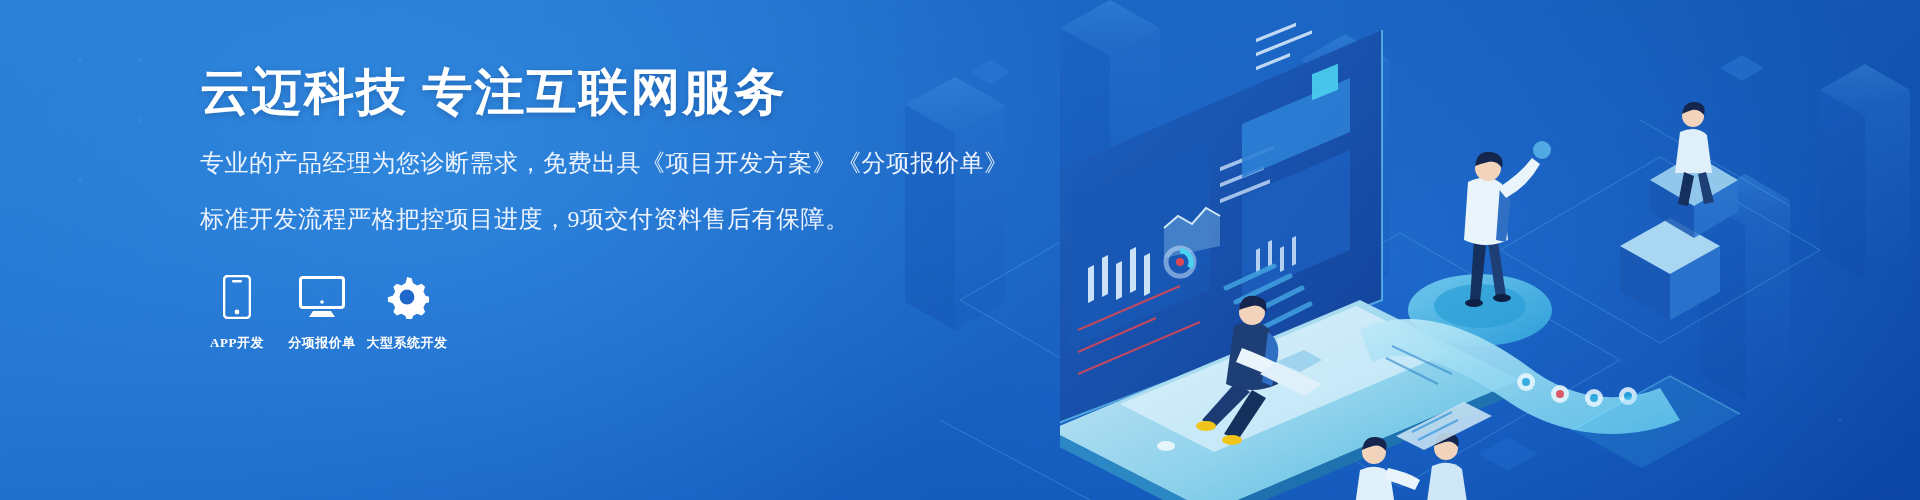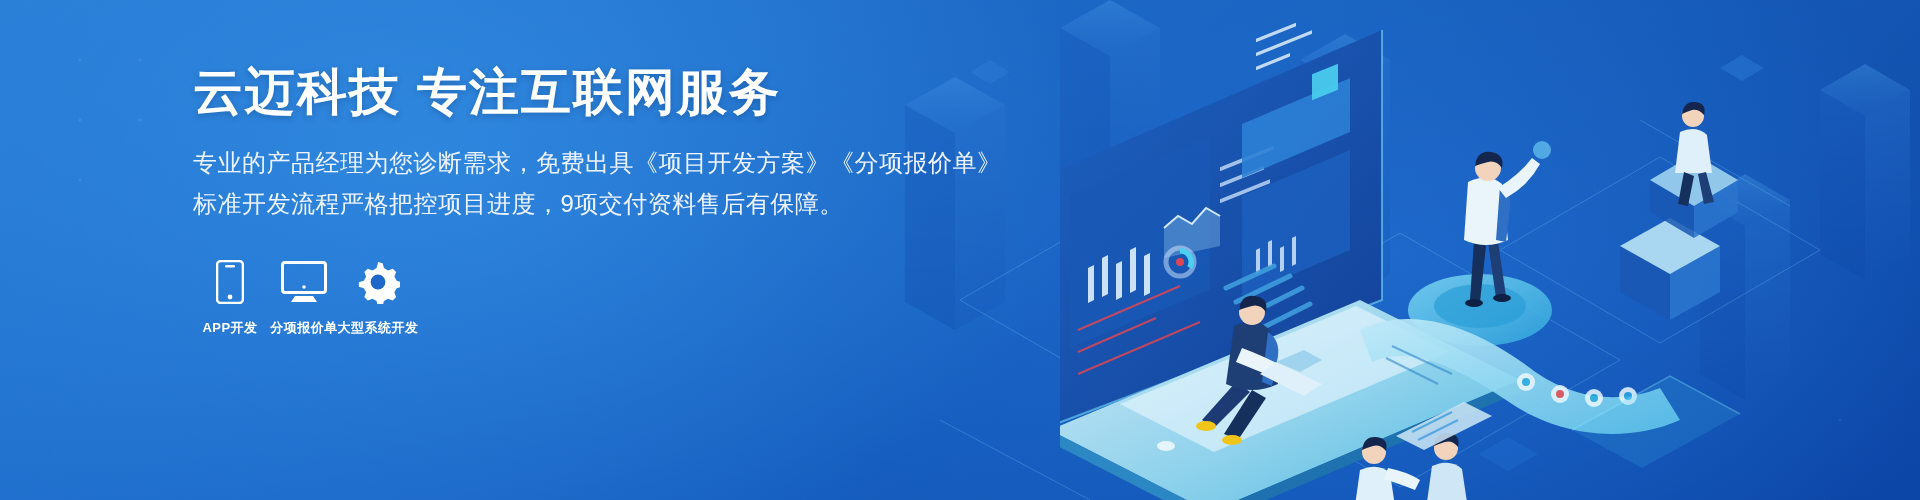--- a/index.html
+++ b/index.html
@@ -25,24 +25,25 @@
   
   .bg-deco {
     position: absolute;
     inset: 0;
     pointer-events: none;
   }
 
   
   .content {
     position: absolute;
-    left: 193px;
+    left: 200px;
     top: 64px;
     width: 720px;
     z-index: 5;
+    font-family: Liberation Serif, serif;
   }
 
   .headline {
     color: #ffffff;
     font-size: 50px;
     font-weight: bold;
     letter-spacing: 2px;
     line-height: 1.15;
     margin: 0 0 22px 0;
     white-space: nowrap;
@@ -50,27 +51,27 @@
   }
 
   .subline {
     color: #eef4ff;
     font-size: 24px;
     line-height: 38px;
     letter-spacing: 0.5px;
     white-space: nowrap;
     margin: 0;
   }
-  .subline + .subline { margin-top: 3px; }
+  .subline + .subline { margin-top: 18px; }
 
   .services {
     display: flex;
     align-items: center;
     margin-top: 36px;
-    gap: 0;
+    gap: 11px;
   }
 
   .service {
     width: 74px;
     margin-right: 0;
     display: flex;
     flex-direction: column;
     align-items: center;
     cursor: pointer;
   }

